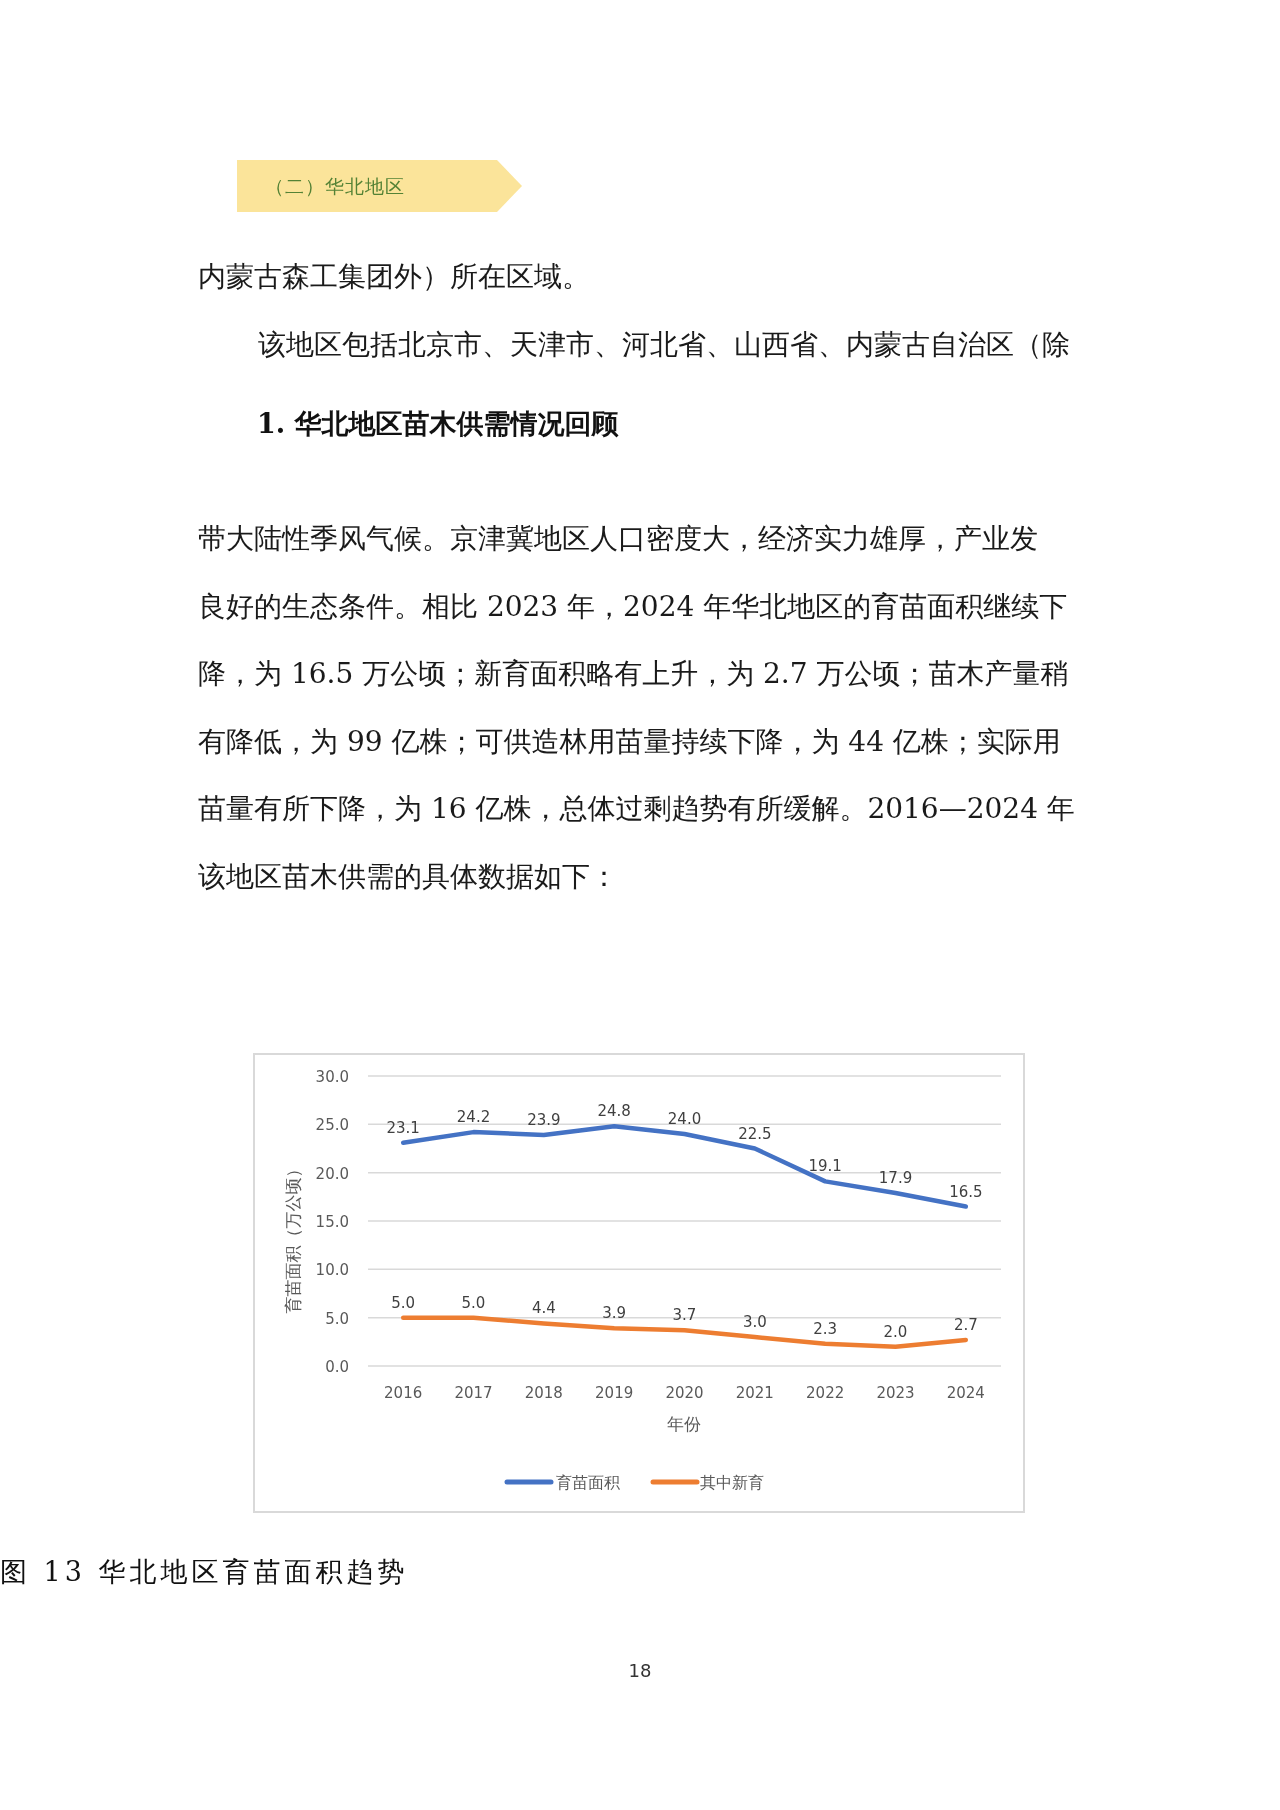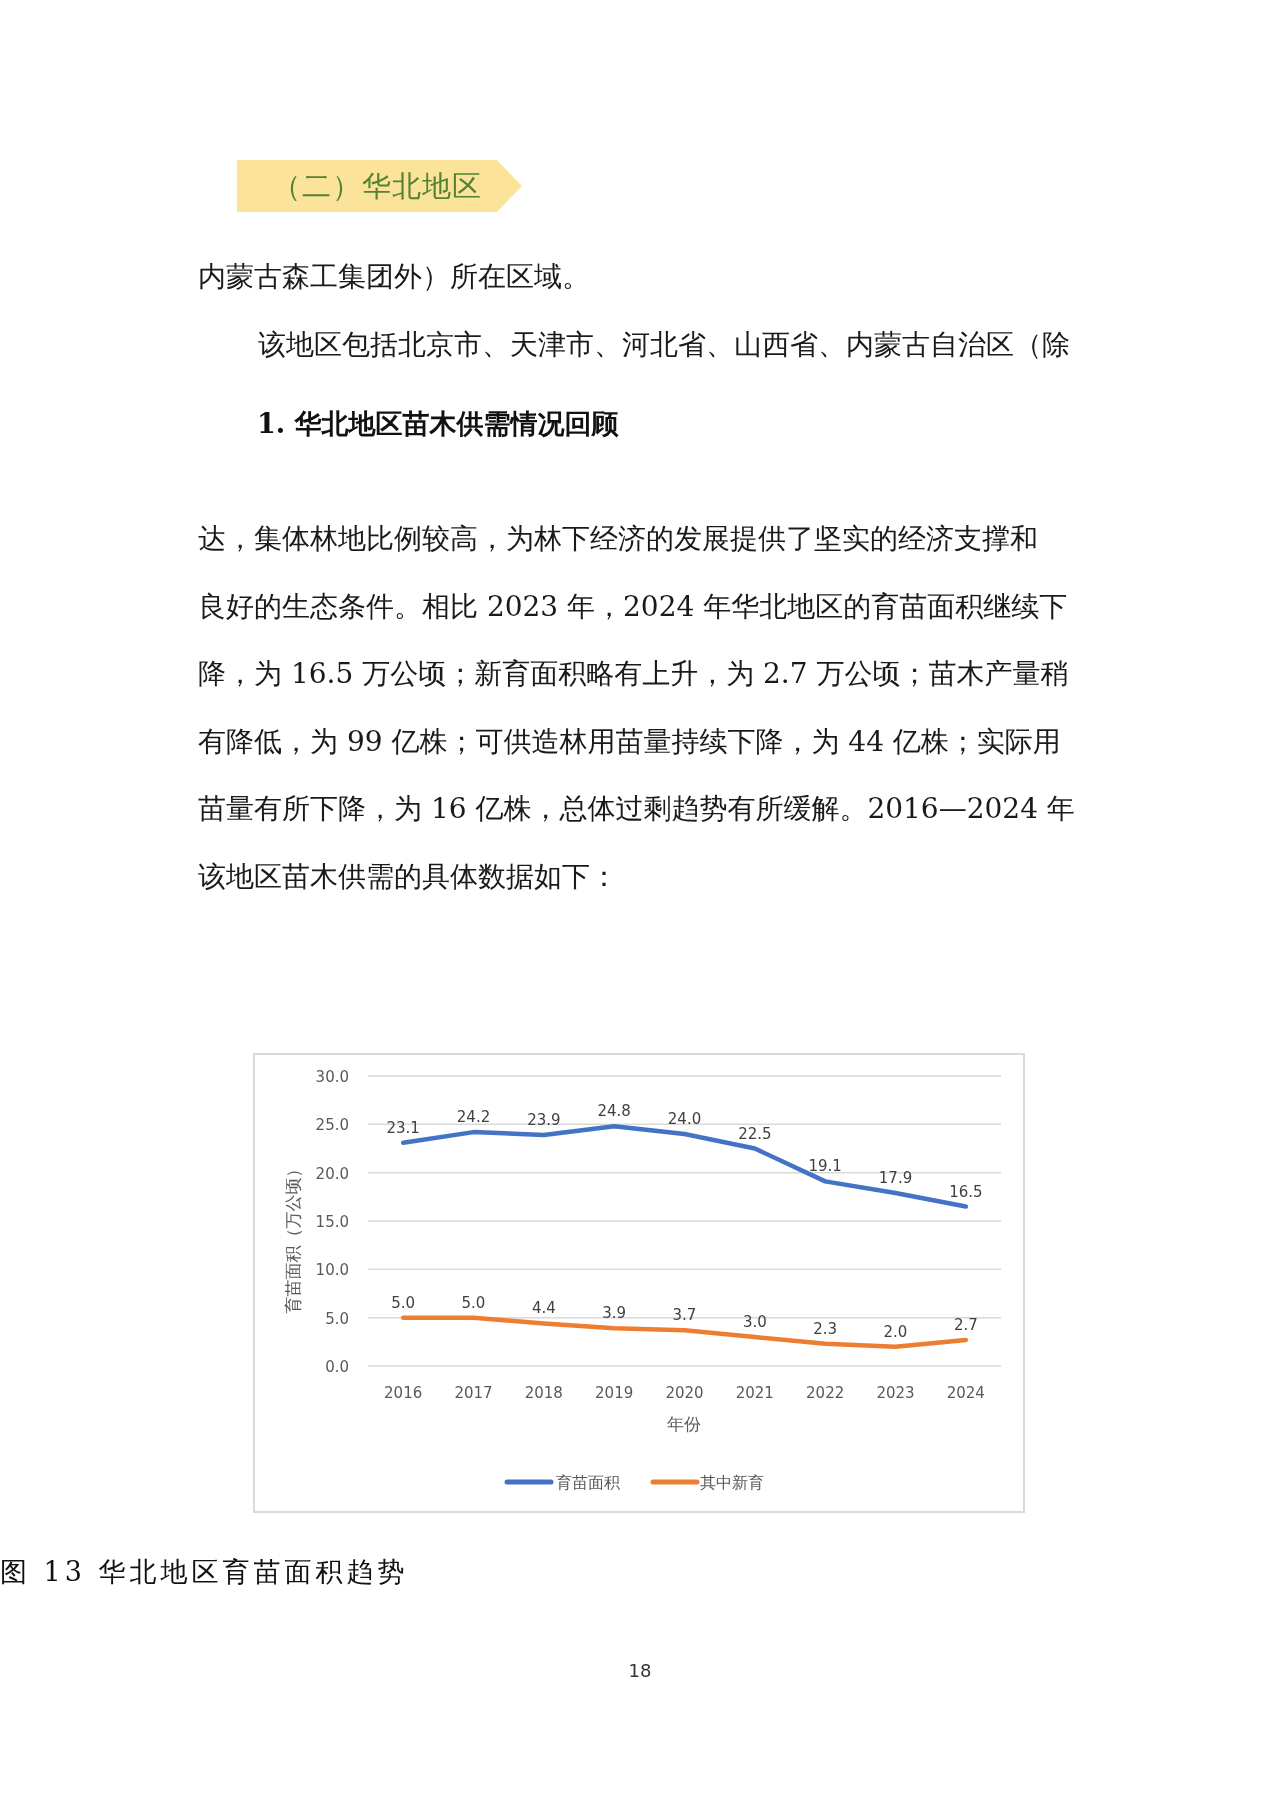--- a/index.html
+++ b/index.html
@@ -5,24 +5,23 @@
   html, body { margin: 0; padding: 0; }
   body {
     width: 1280px; height: 1810px; background: #ffffff; position: relative; overflow: hidden;
     font-family: "DejaVu Serif", "Liberation Serif", serif; color: #1a1a1a;
   }
   .banner {
     position: absolute; left: 237px; top: 160px; width: 285px; height: 52px;
   }
   .banner svg { position: absolute; left: 0; top: 0; }
   .banner-text {
-    position: absolute; left: 28px; top: 7px; font-size: 29px; line-height: 38px;
+    position: absolute; left: 28px; top: 7px; font-size: 19px; line-height: 38px;
     color: #548235; font-family: "DejaVu Sans", "Liberation Sans", sans-serif; letter-spacing: 1px;
     white-space: nowrap;
-    margin-left: 7px;
   }
   .para {
     position: absolute; left: 198px; width: 902px; font-size: 28px; line-height: 67.6px;
     text-align: justify; text-align-last: left; color: #1a1a1a;
   }
   .para .line { display: block; white-space: nowrap; height: 67.6px; }
   .para .indent { padding-left: 60px; }
   .heading {
     position: absolute; left: 257px; top: 402px; font-size: 27px; font-weight: bold;
     line-height: 44px; white-space: nowrap; color: #111;
@@ -52,21 +51,21 @@
 </div>
 
 <div class="para" style="top:243px;">
   <span class="line">内蒙古森工集团外）所在区域。</span>
   <span class="line indent">该地区包括北京市、天津市、河北省、山西省、内蒙古自治区（除</span>
 </div>
 
 <div class="heading">1. 华北地区苗木供需情况回顾</div>
 
 <div class="para" style="top:505px;">
-  <span class="line">达，集体林地比例较高，为林下经济的发展提供了坚实的经济支撑和</span>
+  <span class="line">带大陆性季风气候。京津冀地区人口密度大，经济实力雄厚，产业发</span>
   <span class="line">良好的生态条件。相比 2023 年，2024 年华北地区的育苗面积继续下</span>
   <span class="line">降，为 16.5 万公顷；新育面积略有上升，为 2.7 万公顷；苗木产量稍</span>
   <span class="line">有降低，为 99 亿株；可供造林用苗量持续下降，为 44 亿株；实际用</span>
   <span class="line">苗量有所下降，为 16 亿株，总体过剩趋势有所缓解。2016—2024 年</span>
   <span class="line">该地区苗木供需的具体数据如下：</span>
 </div>
 
 <div class="chart-frame">
   <svg class="chart-svg" id="chart-svg" width="768" height="456">
       <line x1="113" x2="746" y1="311" y2="311" stroke="#d9d9d9" stroke-width="1.5"></line>

